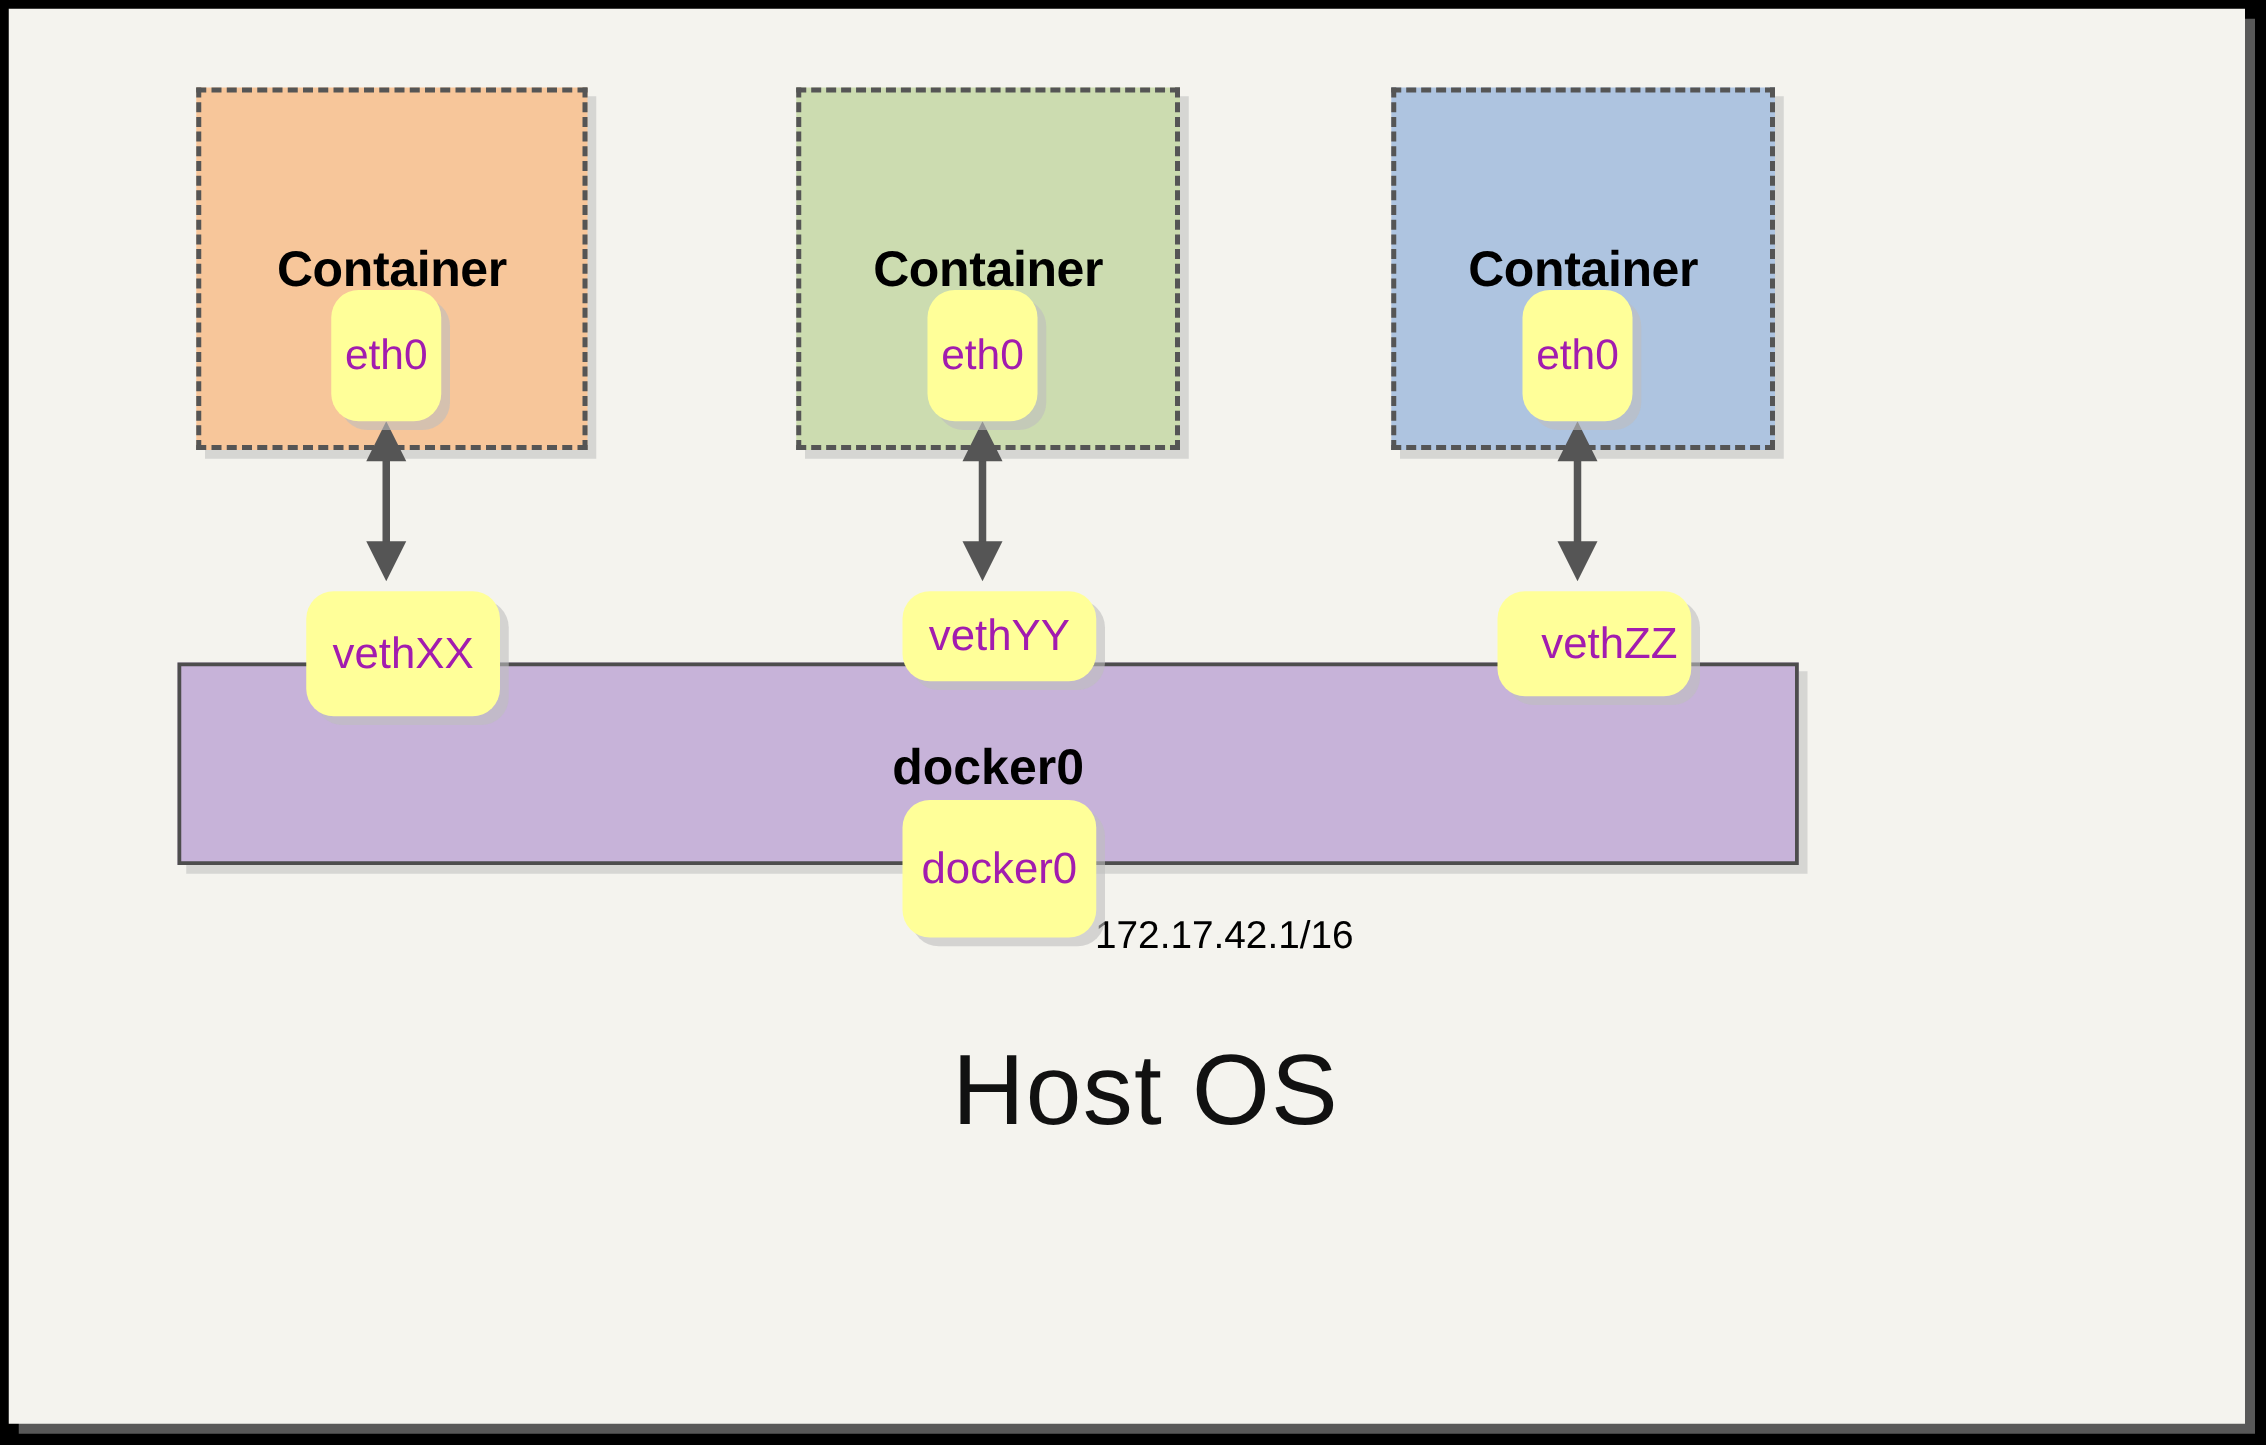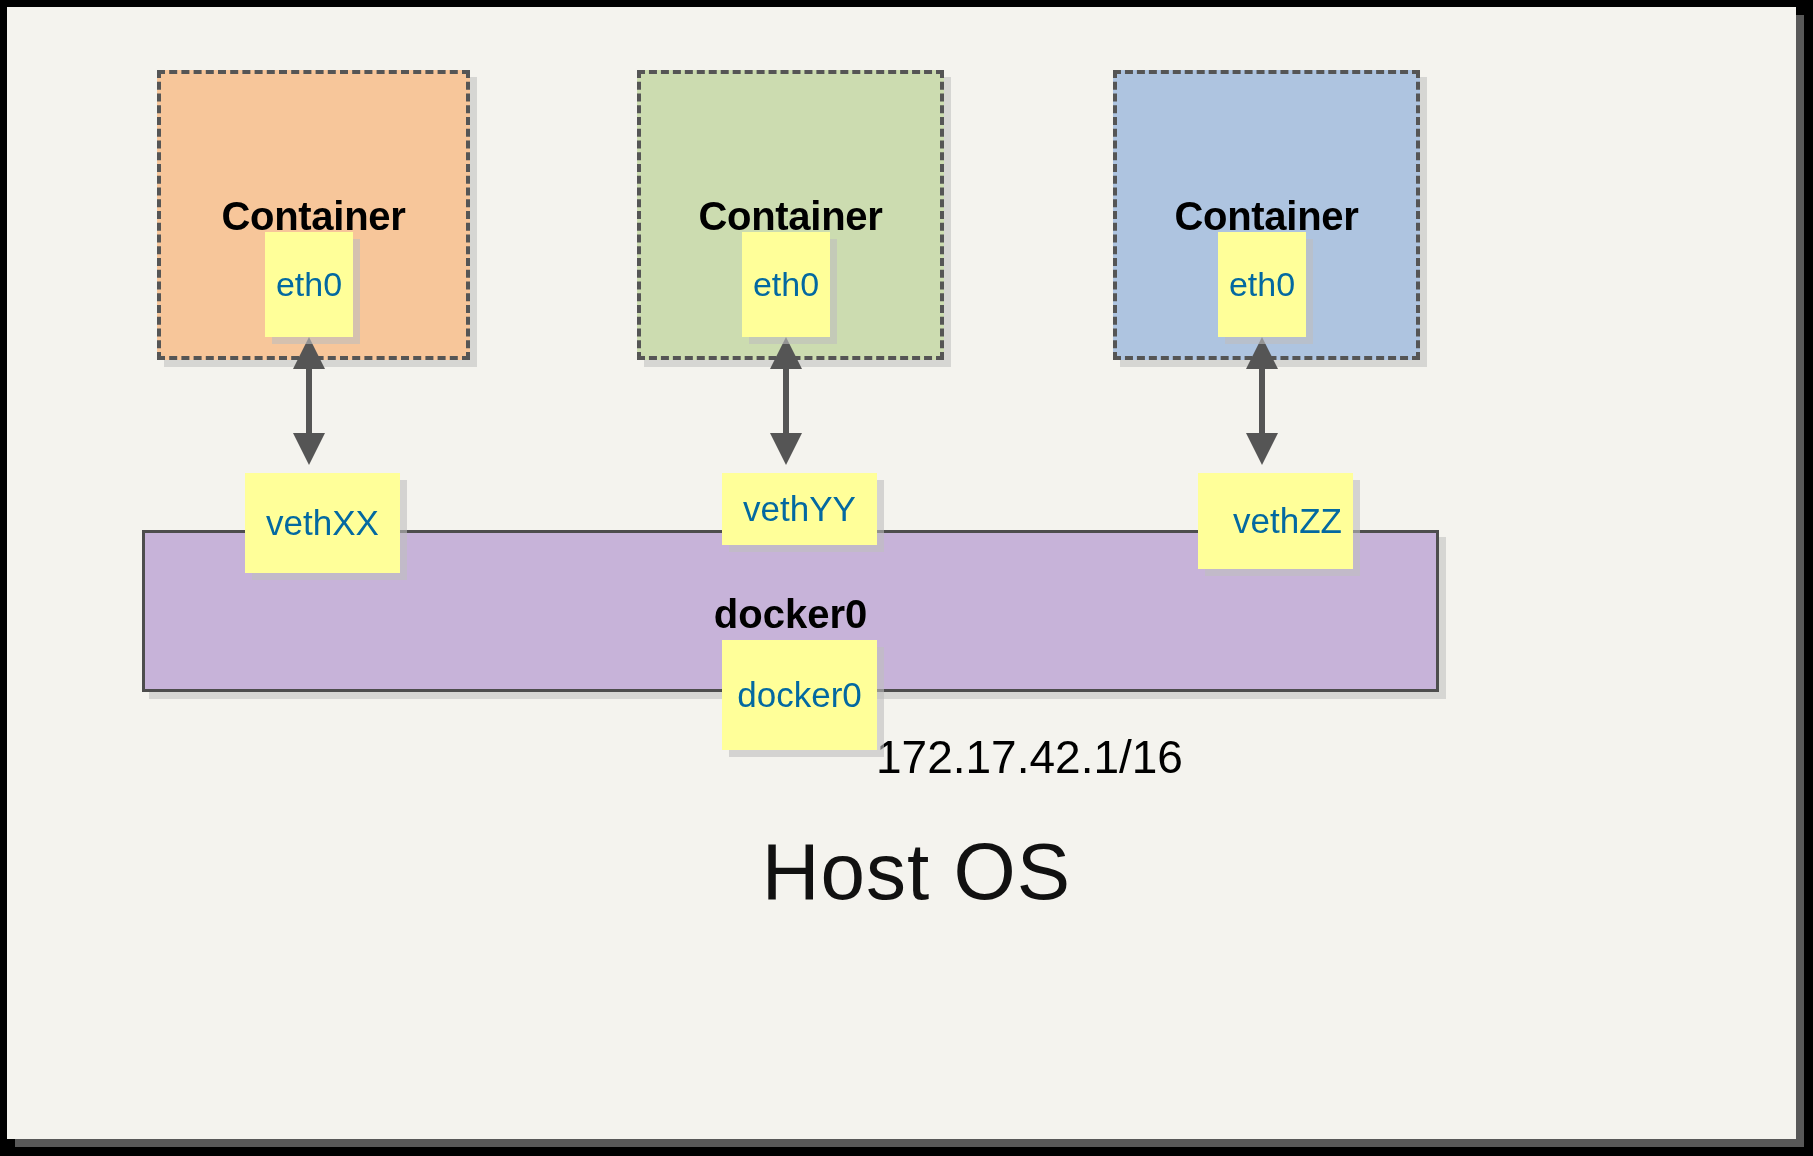--- a/index.html
+++ b/index.html
@@ -48,22 +48,23 @@
   
   .iface-box {
     position: absolute;
     background: #ffff99;
     box-sizing: border-box;
     box-shadow: 7px 7px 0 0 rgba(190,190,190,0.6);
     display: flex;
     align-items: center;
     justify-content: center;
     font-size: 34px;
-    color: #0369a1;
+    color: #a21caf;
     z-index: 5;
+    border-radius: 22px;
   }
   .iface-box.veth {
     font-size: 35px;
     margin-left: 12px;
   }
 
   
   #docker0-bar {
     position: absolute;
     background: #c7b3d9;
@@ -83,21 +84,21 @@
 
   
   .arrow {
     position: absolute;
     z-index: 2;
   }
 
   
   #ip-label {
     position: absolute;
-    font-size: 46px;
+    font-size: 31px;
     color: #000000;
     white-space: nowrap;
   }
   #host-os-label {
     position: absolute;
     left: 0;
     right: 0;
     text-align: center;
     font-size: 80px;
     font-weight: normal;
@@ -141,21 +142,21 @@
       <polygon points="22,128 38,96 6,96" fill="#555555"></polygon>
     </svg>
     <svg class="arrow" id="arrow-2" width="44" height="128" viewBox="0 0 44 128" style="left: 1233px; top: 330px; height: 128px;">
       <line x1="22" y1="22" x2="22" y2="106" stroke="#555555" stroke-width="6"></line>
       <polygon points="22,0 38,32 6,32" fill="#555555"></polygon>
       <polygon points="22,128 38,96 6,96" fill="#555555"></polygon>
     </svg>
 
     <div class="iface-box veth" id="veth-0" style="left: 226px; top: 466px; width: 155px; height: 100px; background: rgb(255, 255, 153);">vethXX</div>
     <div class="iface-box veth" id="veth-1" style="left: 703px; top: 466px; width: 155px; height: 72px; background: rgb(255, 255, 153);">vethYY</div>
-    <div class="iface-box veth" id="veth-2" style="left: 1179px; top: 466px; width: 155px; height: 96px; background: rgb(255, 255, 153); padding-left: 24px;">vethZZ</div>
+    <div class="iface-box veth" id="veth-2" style="left: 1179px; top: 466px; width: 155px; height: 84px; background: rgb(255, 255, 153); padding-left: 24px;">vethZZ</div>
 
     <div class="iface-box veth" id="docker0-port" style="left: 703px; top: 633px; width: 155px; height: 110px; background: rgb(255, 255, 153);">docker0</div>
     <div id="ip-label" style="left: 869px; top: 723px;">172.17.42.1/16</div>
 
     <div id="host-os-label" style="top: 819px;">Host OS</div>
 
   </div>
 </div>
 
 </body></html>

